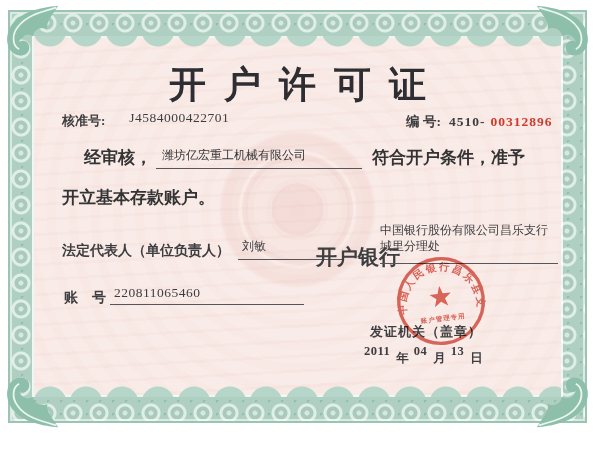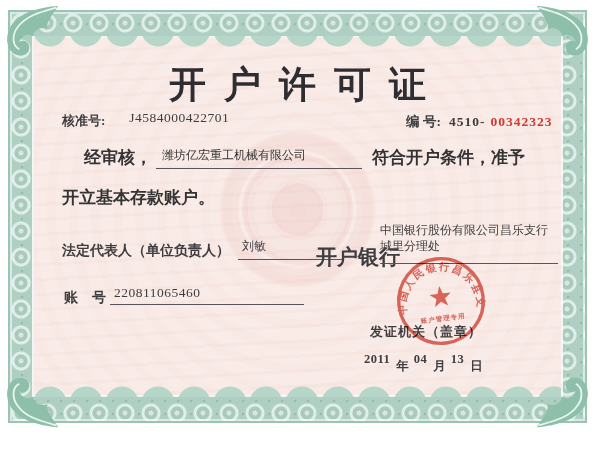--- a/index.html
+++ b/index.html
@@ -71,21 +71,21 @@
   .rep-label{position:absolute;top:204px;left:28px;font-size:14px;font-weight:bold;white-space:nowrap;}
   .rep-name{position:absolute;top:186px;left:204px;width:102px;border-bottom:1.5px solid #55555a;font-size:12px;padding:14px 0 4px 4px;}
   .bank-label{position:absolute;top:205px;left:282px;font-size:21px;font-weight:bold;}
   .bank-name{
     position:absolute;top:184px;left:346px;width:178px;
     border-bottom:1.5px solid #55555a;font-size:12px;line-height:16px;padding-bottom:9px;
   }
   .acct-label{position:absolute;top:251px;left:30px;font-size:14px;font-weight:bold;}
   .acct-value{position:absolute;top:233px;left:76px;width:190px;border-bottom:1.5px solid #55555a;font-size:13.5px;letter-spacing:.5px;padding:14px 0 3px 4px;}
   .issuer{position:absolute;top:285px;left:336px;font-size:13px;font-weight:bold;letter-spacing:1px;}
-  .date-line{position:absolute;top:305px;left:330px;font-size:12.5px;font-weight:bold;white-space:nowrap;margin-top:8px;}
+  .date-line{position:absolute;top:305px;left:330px;font-size:12.5px;font-weight:bold;white-space:nowrap;}
   .date-line .unit{position:relative;top:7px;margin:0 5px 0 6px;}
   .date-line .num{letter-spacing:.5px;}
   
   .seal{position:absolute;left:360px;top:216px;width:94px;height:94px;transform:rotate(-7deg);opacity:.88;mix-blend-mode:multiply;}
   .seal-ring{fill:none;stroke:#d9594c;stroke-width:3.6;}
   .seal-star{fill:#d9594c;}
   .seal-text{fill:#d9594c;font-size:11px;font-weight:bold;letter-spacing:2.2px;}
   .seal-sub{fill:#d9594c;font-size:7px;font-weight:bold;letter-spacing:1px;}
 </style>
 </head>
@@ -112,21 +112,21 @@
 
   <div class="inner">
 
     <div class="title">开户许可证</div>
 
     <div class="approval">
       <span>核准号:</span><span class="value">J4584000422701</span>
     </div>
 
     <div class="serial">
-      <span>编 号:</span><span class="prefix">4510-</span><span class="red">00342323</span>
+      <span>编 号:</span><span class="prefix">4510-</span><span class="red">00312896</span>
     </div>
 
     <div class="line1">
       <span>经审核，</span><span class="fill-field company">潍坊亿宏重工机械有限公司</span><span>符合开户条件，准予</span>
     </div>
 
     <div class="line2">开立基本存款账户。</div>
 
     <div class="rep-label">法定代表人（单位负责人）</div>
     <div class="rep-name">刘敏</div>

